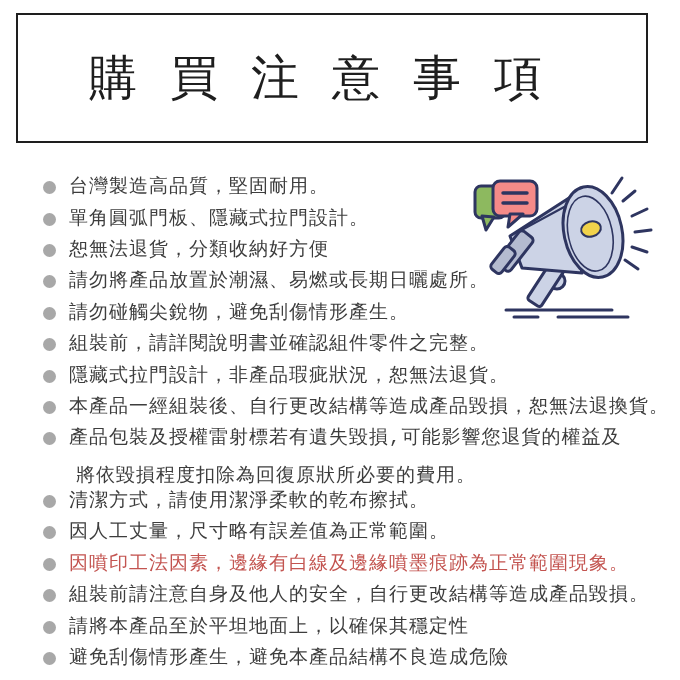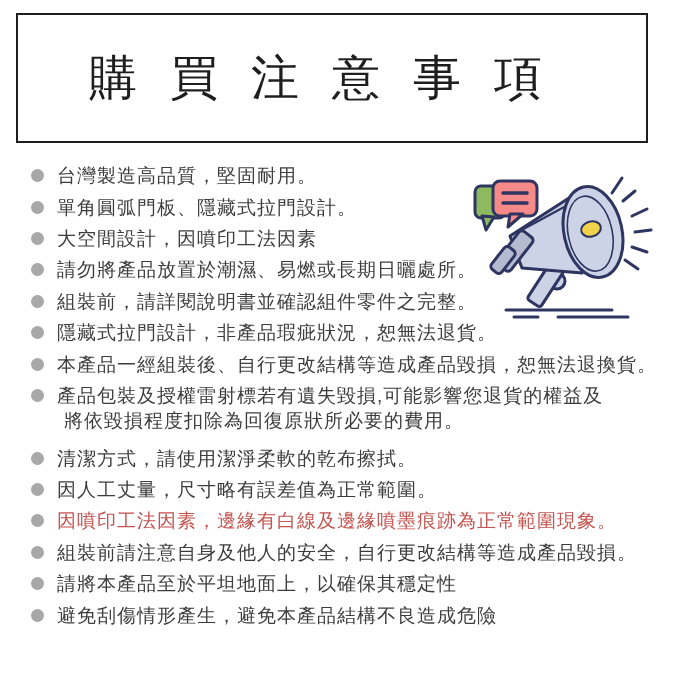--- a/index.html
+++ b/index.html
@@ -17,37 +17,37 @@
     display:flex;align-items:center;justify-content:center;
     background:#fff;
   }
   .title{
     margin:0;font-size:48px;font-weight:400;color:var(--border);
     letter-spacing:33px;white-space:nowrap;line-height:1;
   }
 
   
   .notes{
-    position:absolute;left:31px;top:160px;margin:0;padding:0;list-style:none;
+    position:absolute;left:31px;top:160px;margin:12px;padding:0;list-style:none;font-family:Liberation Mono, monospace;
   }
   .note-row{display:block;}
   .note-line{
     display:flex;align-items:center;height:31.4px;
   }
   .bullet{
     width:13px;height:13px;border-radius:50%;
     background:var(--bullet);flex:none;margin-right:13px;
   }
   .note-text{
     font-size:19px;letter-spacing:1px;color:var(--text);
     white-space:nowrap;line-height:1;
   }
   .note-row.red .note-text{color:var(--red-text);}
   .note-cont{
-    display:flex;align-items:flex-start;height:31.4px;padding-left:33px;
+    display:flex;align-items:flex-end;height:31.4px;padding-left:33px;
   }
 
   
   .illustration{position:absolute;left:465px;top:168px;width:210px;height:160px;}
   .ln{stroke:var(--navy);stroke-width:3;stroke-linecap:round;fill:none;}
   .peri{fill:var(--periwinkle);stroke:var(--navy);stroke-width:3;stroke-linejoin:round;}
   .steel{fill:var(--steel);stroke:var(--navy);stroke-width:3;stroke-linejoin:round;}
   .stripe{stroke:var(--navy);stroke-width:2;stroke-linecap:round;}
   .crescent{fill:none;stroke:var(--navy);stroke-width:1.6;}
   .yellow{fill:var(--yellow);stroke:var(--navy);stroke-width:2;}
@@ -73,27 +73,33 @@
     </li>
       <li class="note-row">
       <div class="note-line">
         <span class="bullet"></span>
         <span class="note-text">單角圓弧門板、隱藏式拉門設計。</span>
       </div>
     </li>
       <li class="note-row">
       <div class="note-line">
         <span class="bullet"></span>
-        <span class="note-text">大空間設計，因噴印工法因素</span>
+        <span class="note-text">恕無法退貨，分類收納好方便</span>
       </div>
     </li>
       <li class="note-row">
       <div class="note-line">
         <span class="bullet"></span>
         <span class="note-text">請勿將產品放置於潮濕、易燃或長期日曬處所。</span>
+      </div>
+    </li>
+      <li class="note-row">
+      <div class="note-line">
+        <span class="bullet"></span>
+        <span class="note-text">請勿碰觸尖銳物，避免刮傷情形產生。</span>
       </div>
     </li>
       <li class="note-row">
       <div class="note-line">
         <span class="bullet"></span>
         <span class="note-text">組裝前，請詳閱說明書並確認組件零件之完整。</span>
       </div>
     </li>
       <li class="note-row">
       <div class="note-line">

